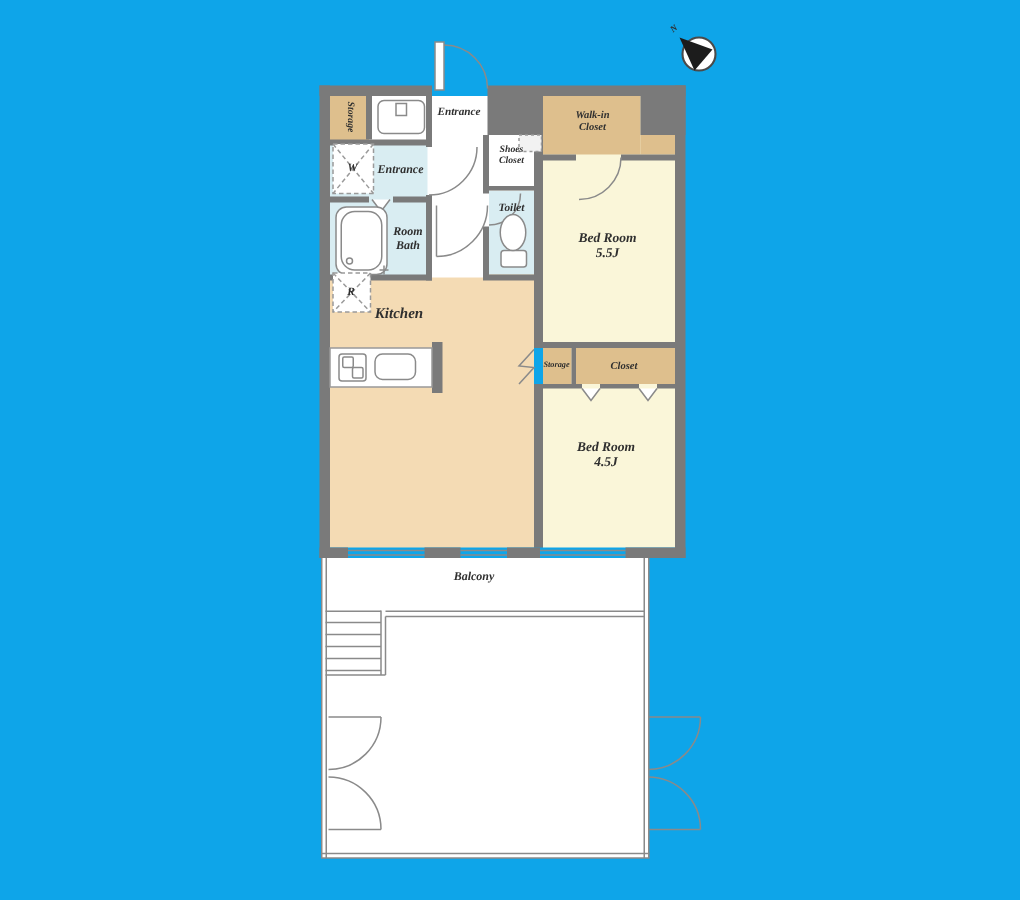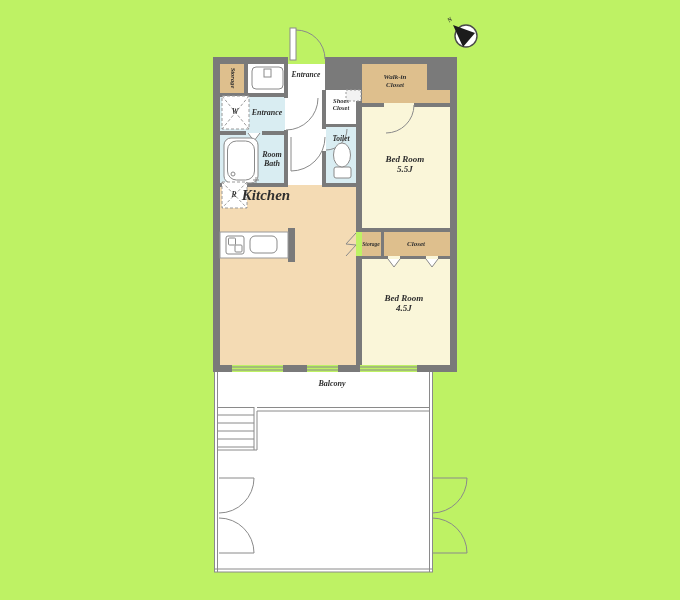--- a/index.html
+++ b/index.html
@@ -1,16 +1,16 @@
 <!DOCTYPE html>
 <html><head>
 <meta charset="utf-8">
 <style>
   html,body{margin:0;padding:0;background:#edefec;}
-  #canvas{position:relative;width:680px;height:600px;background:#bef264;overflow:hidden;
+  #canvas{position:relative;width:680px;height:600px;background:#0ea5e9;overflow:hidden;
           font-family:"Liberation Serif",serif;}
   #plan-svg{position:absolute;left:0;top:0;}
   .lbl{position:absolute;transform:translate(-50%,-50%);font-style:italic;font-weight:600;
        color:#2f2f2f;white-space:nowrap;text-align:center;line-height:1.15;}
   .lbl span{display:block;font-family:Liberation Serif, serif;}
   .vert{transform:translate(-50%,-50%) rotate(90deg);}
   .north{transform:translate(-50%,-50%) rotate(-38deg);font-weight:700;}
 </style>
 </head>
 <body>
@@ -181,25 +181,25 @@
     <span>Bath</span>
   </div>
   <div class="lbl" style="left:395px;top:81px;font-size:7px">
     <span>Walk-in</span>
     <span>Closet</span>
   </div>
   <div class="lbl" style="left:405px;top:164px;font-size:9px">
     <span>Bed Room</span>
     <span>5.5J</span>
   </div>
-  <div class="lbl" style="left:266px;top:196px;font-size:15px">Kitchen</div>
+  <div class="lbl" style="left:266px;top:210px;font-size:10px">Kitchen</div>
   <div class="lbl" style="left:371px;top:244px;font-size:5.5px">Storage</div>
   <div class="lbl" style="left:416px;top:244px;font-size:7px">Closet</div>
   <div class="lbl" style="left:404px;top:303px;font-size:9px">
     <span>Bed Room</span>
     <span>4.5J</span>
   </div>
-  <div class="lbl" style="left:332px;top:384px;font-size:8px">Balcony</div>
+  <div class="lbl" style="left:316px;top:384px;font-size:8px">Balcony</div>
   <div class="lbl" style="left:235px;top:112px;font-size:7.5px">W</div>
   <div class="lbl" style="left:234px;top:195px;font-size:7.5px">R</div>
   <div class="lbl north" style="left:450px;top:20px;font-size:6px">N</div>
 
 </div>
 
 </body></html>

